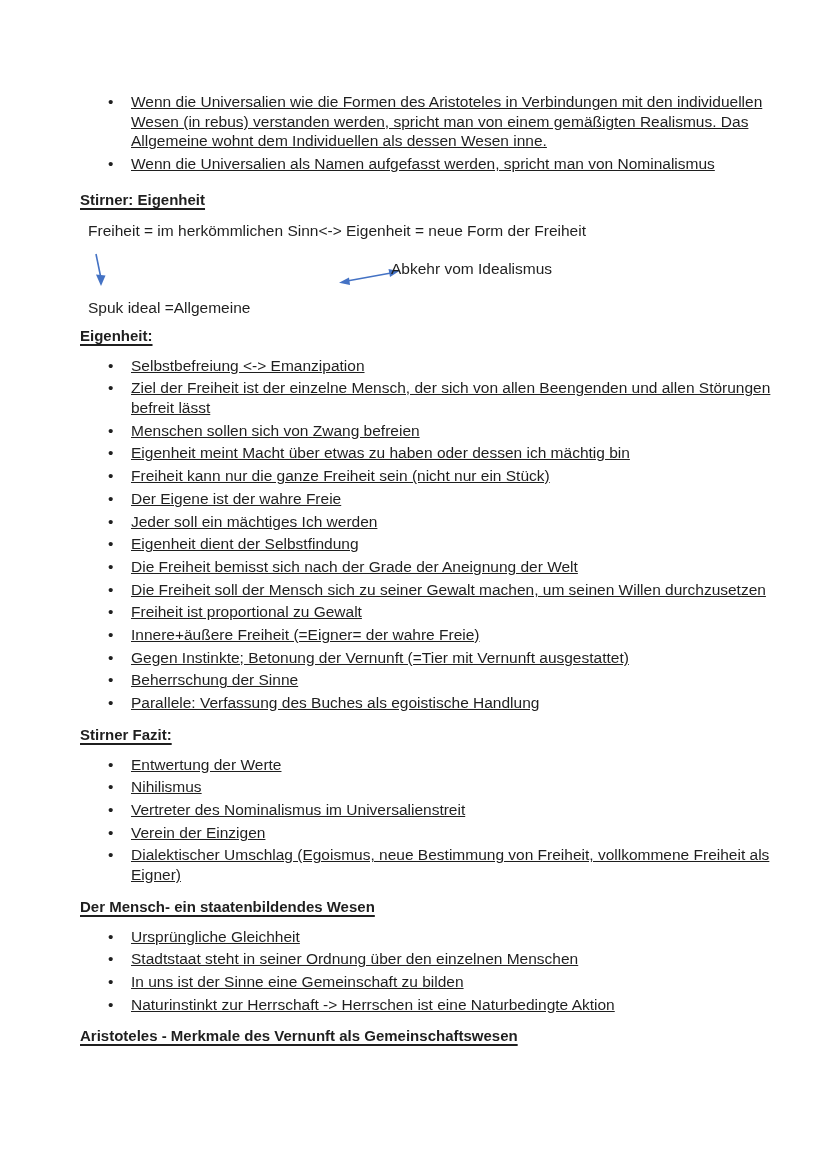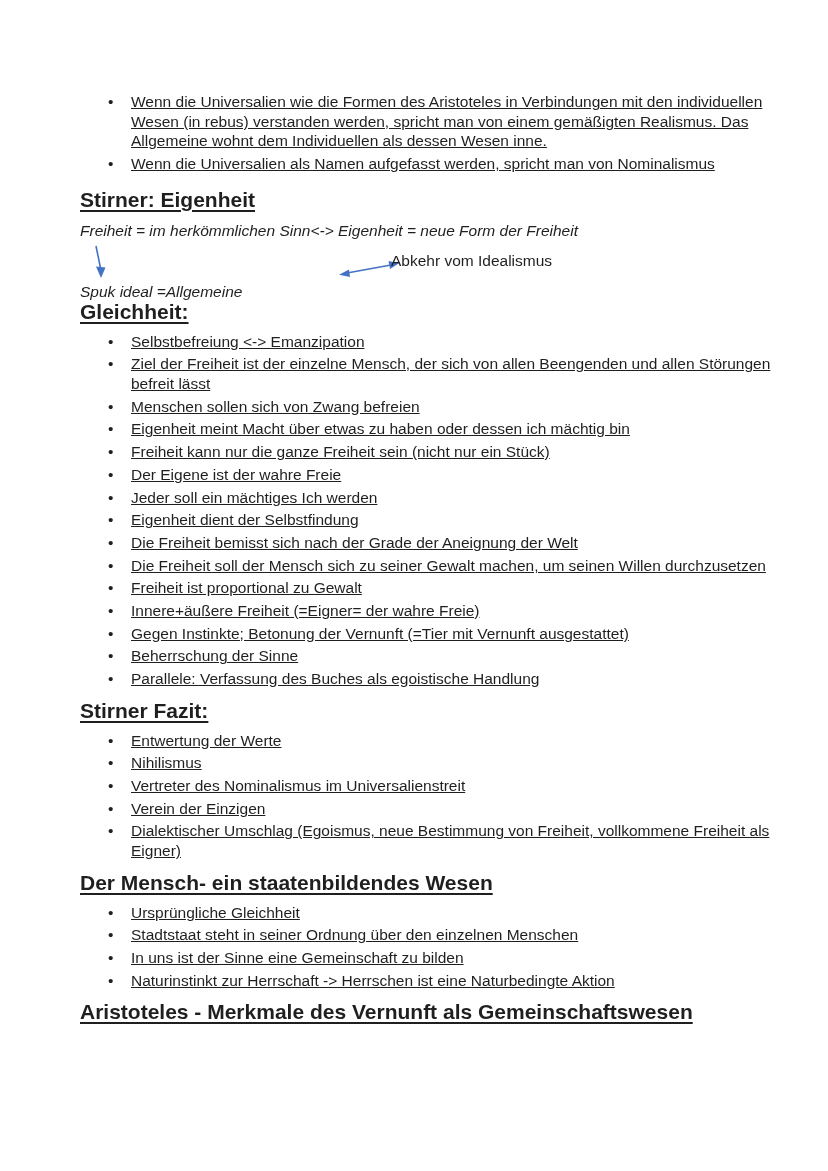--- a/index.html
+++ b/index.html
@@ -10,29 +10,29 @@
     background: #ffffff;
     box-sizing: border-box;
     padding: 89px 38px 0 80px;
     font-family: "Liberation Sans", sans-serif;
     font-size: 15.5px;
     line-height: 19.7px;
     color: #1f1f1f;
     overflow: hidden;
   }
   .doc-heading {
-    font-size: 21px;
+    font-size: 15px;
     font-weight: bold;
     text-decoration: underline;
     text-underline-offset: 3px;
     text-decoration-thickness: 1.5px;
     margin: 0 0 10px 0;
   }
   .doc-heading.first { margin-bottom: 11px; }
-  p.doc-par { margin: 0; font-style: italic; }
+  p.doc-par { margin: 8px; }
   ul.bullets {
     list-style: none;
     margin: 0 0 12px 0;
     padding: 0 0 0 48px;
   }
   ul.bullets.mb-lg { margin-bottom: 16px; }
   ul.bullets li {
     position: relative;
     margin: 3px;
     text-decoration: underline;
@@ -83,21 +83,21 @@
     <svg class="arrow-svg double-arrow" width="62" height="18" viewBox="0 0 62 18">
       <line x1="9" y1="13" x2="53" y2="5" stroke="#4472c4" stroke-width="1.6"></line>
       <polygon points="1,14.8 11,9.5 12,17" fill="#4472c4"></polygon>
       <polygon points="61,3.2 50.5,1 52,9" fill="#4472c4"></polygon>
     </svg>
     <span class="annotation-label">Abkehr vom Idealismus</span>
   </div>
 
   <p class="doc-par spuk-par">Spuk ideal =Allgemeine</p>
 
-  <div class="doc-heading">Gleichheit:</div>
+  <div class="doc-heading">Eigenheit:</div>
 
   <ul class="bullets">
 
       <li>Selbstbefreiung &lt;-&gt; Emanzipation</li>
 
       <li>Ziel der Freiheit ist der einzelne Mensch, der sich von allen Beengenden und allen Störungen befreit lässt</li>
 
       <li>Menschen sollen sich von Zwang befreien</li>
 
       <li>Eigenheit meint Macht über etwas zu haben oder dessen ich mächtig bin</li>

